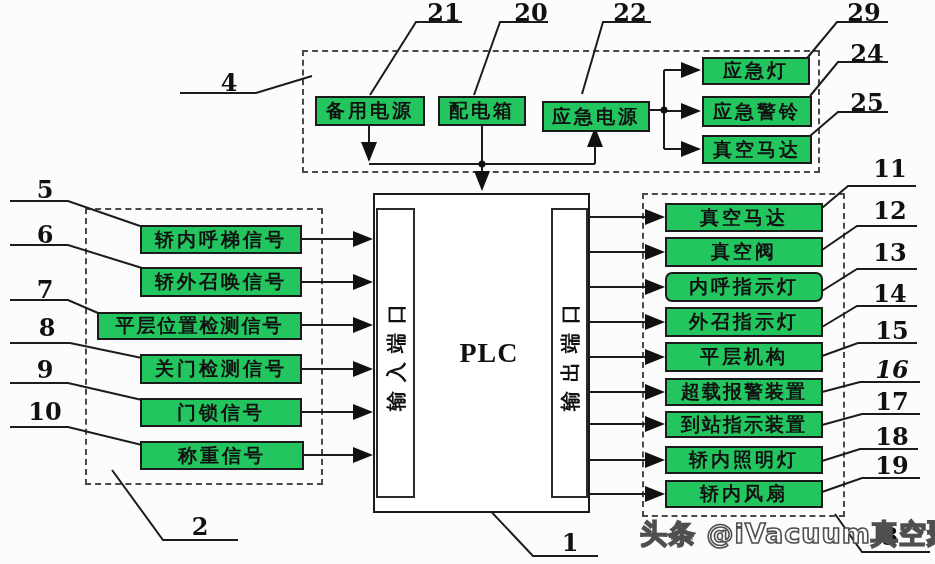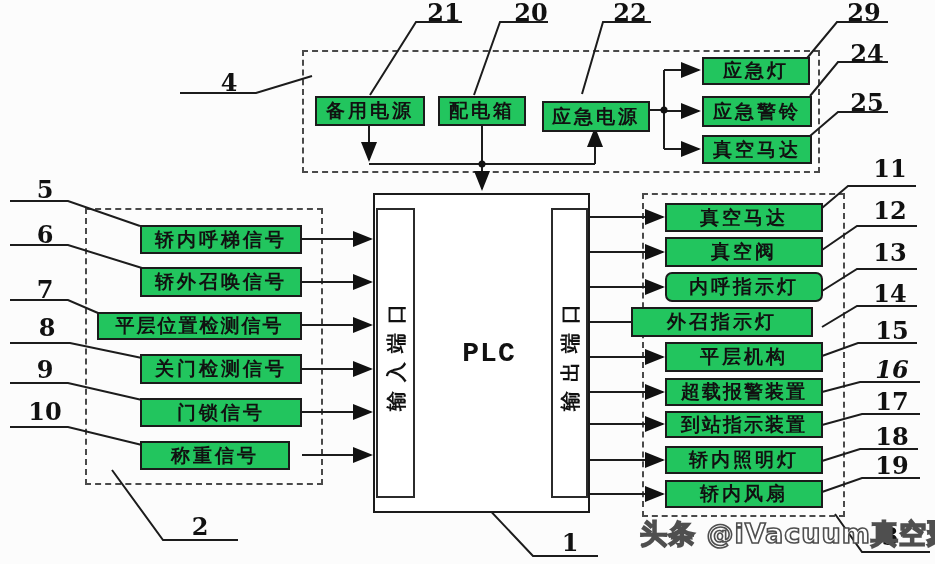--- a/index.html
+++ b/index.html
@@ -15,21 +15,21 @@
     font-weight:bold;font-size:19px;letter-spacing:3px;white-space:nowrap;
   }
   .plc-outer{position:absolute;border:2px solid #1b1b1b;background:#fff;z-index:3;box-sizing:border-box;}
   .strip{position:absolute;border:2px solid #2b2b2b;background:#fff;z-index:4;box-sizing:border-box;}
   .vtext{
     position:absolute;z-index:5;transform:translate(-50%,-50%) rotate(-90deg);
     font-weight:bold;font-size:20px;letter-spacing:9px;white-space:nowrap;
   }
   .plc-label{
     position:absolute;z-index:5;transform:translate(-50%,-50%);
-    font-family:Liberation Mono, monospace;font-weight:bold;font-size:28px;letter-spacing:1px;
+    font-family:Liberation Serif, serif;font-weight:bold;font-size:28px;letter-spacing:1px;
   }
   .num{
     position:absolute;z-index:4;transform:translate(-50%,-50%);
     font-family:"DejaVu Serif","Liberation Serif",serif;font-weight:bold;font-size:24px;white-space:nowrap;
   }
   .watermark{
     position:absolute;z-index:6;left:640px;top:516px;
     font-weight:bold;font-size:27px;letter-spacing:1px;white-space:nowrap;
     color:#ffffff;-webkit-text-stroke:1.6px #4f4f4f;text-shadow:0 0 1px #5a5a5a;
   }
@@ -144,34 +144,34 @@
     </div>
   <div class="box" style="left:97px;top:312px;width:205px;height:28px;letter-spacing:2px;">
       <span>平层位置检测信号</span>
     </div>
   <div class="box" style="left:140px;top:354px;width:162px;height:30px;">
       <span>关门检测信号</span>
     </div>
   <div class="box" style="left:140px;top:398px;width:162px;height:29px;">
       <span>门锁信号</span>
     </div>
-  <div class="box" style="left:140px;top:441px;width:150px;height:29px;">
+  <div class="box" style="left:140px;top:441px;width:164px;height:29px;">
       <span>称重信号</span>
     </div>
 
   <div class="box" style="left:665px;top:203px;width:158px;height:29px;">
       <span>真空马达</span>
     </div>
   <div class="box" style="left:665px;top:237px;width:158px;height:30px;">
       <span>真空阀</span>
     </div>
   <div class="box" style="left:665px;top:272px;width:158px;height:30px;border-radius:7px;">
       <span>内呼指示灯</span>
     </div>
-  <div class="box" style="left:631px;top:307px;width:182px;height:30px;justify-content:center;">
+  <div class="box" style="left:665px;top:307px;width:158px;height:30px;justify-content:center;">
       <span>外召指示灯</span>
     </div>
   <div class="box" style="left:665px;top:342px;width:158px;height:30px;">
       <span>平层机构</span>
     </div>
   <div class="box" style="left:665px;top:378px;width:158px;height:28px;letter-spacing:2px;">
       <span>超载报警装置</span>
     </div>
   <div class="box" style="left:665px;top:411px;width:158px;height:27px;letter-spacing:2px;">
       <span>到站指示装置</span>

